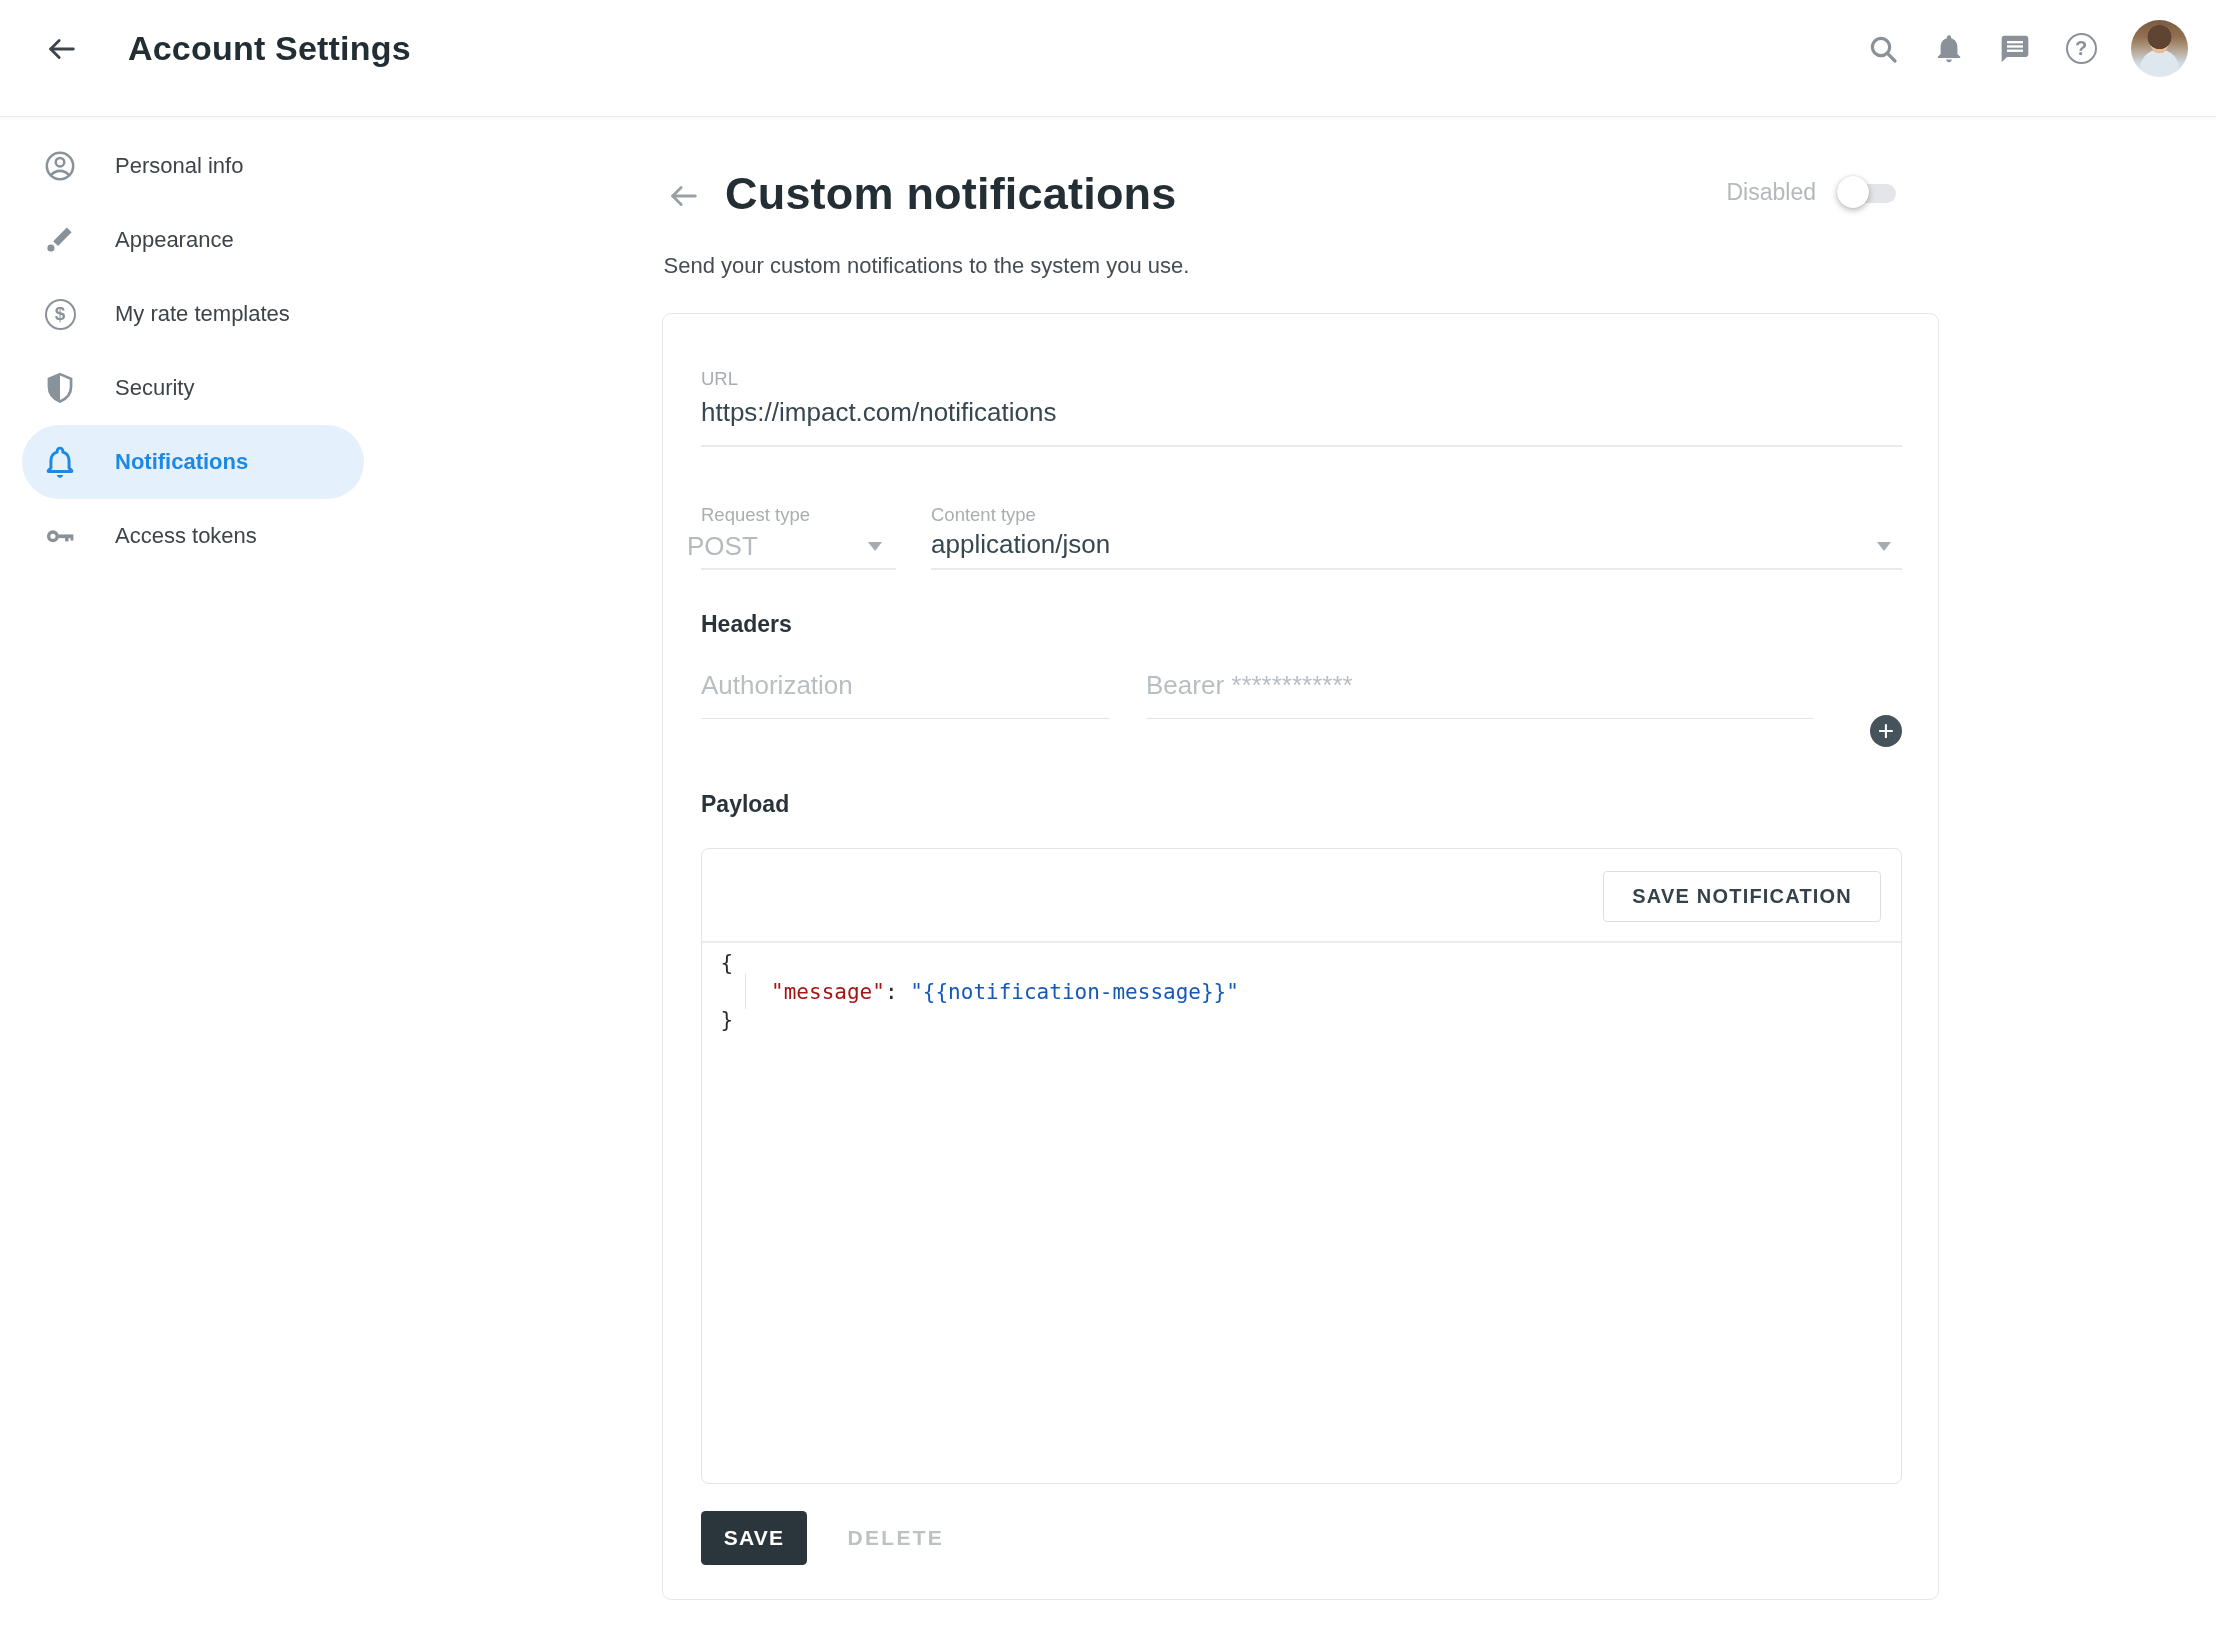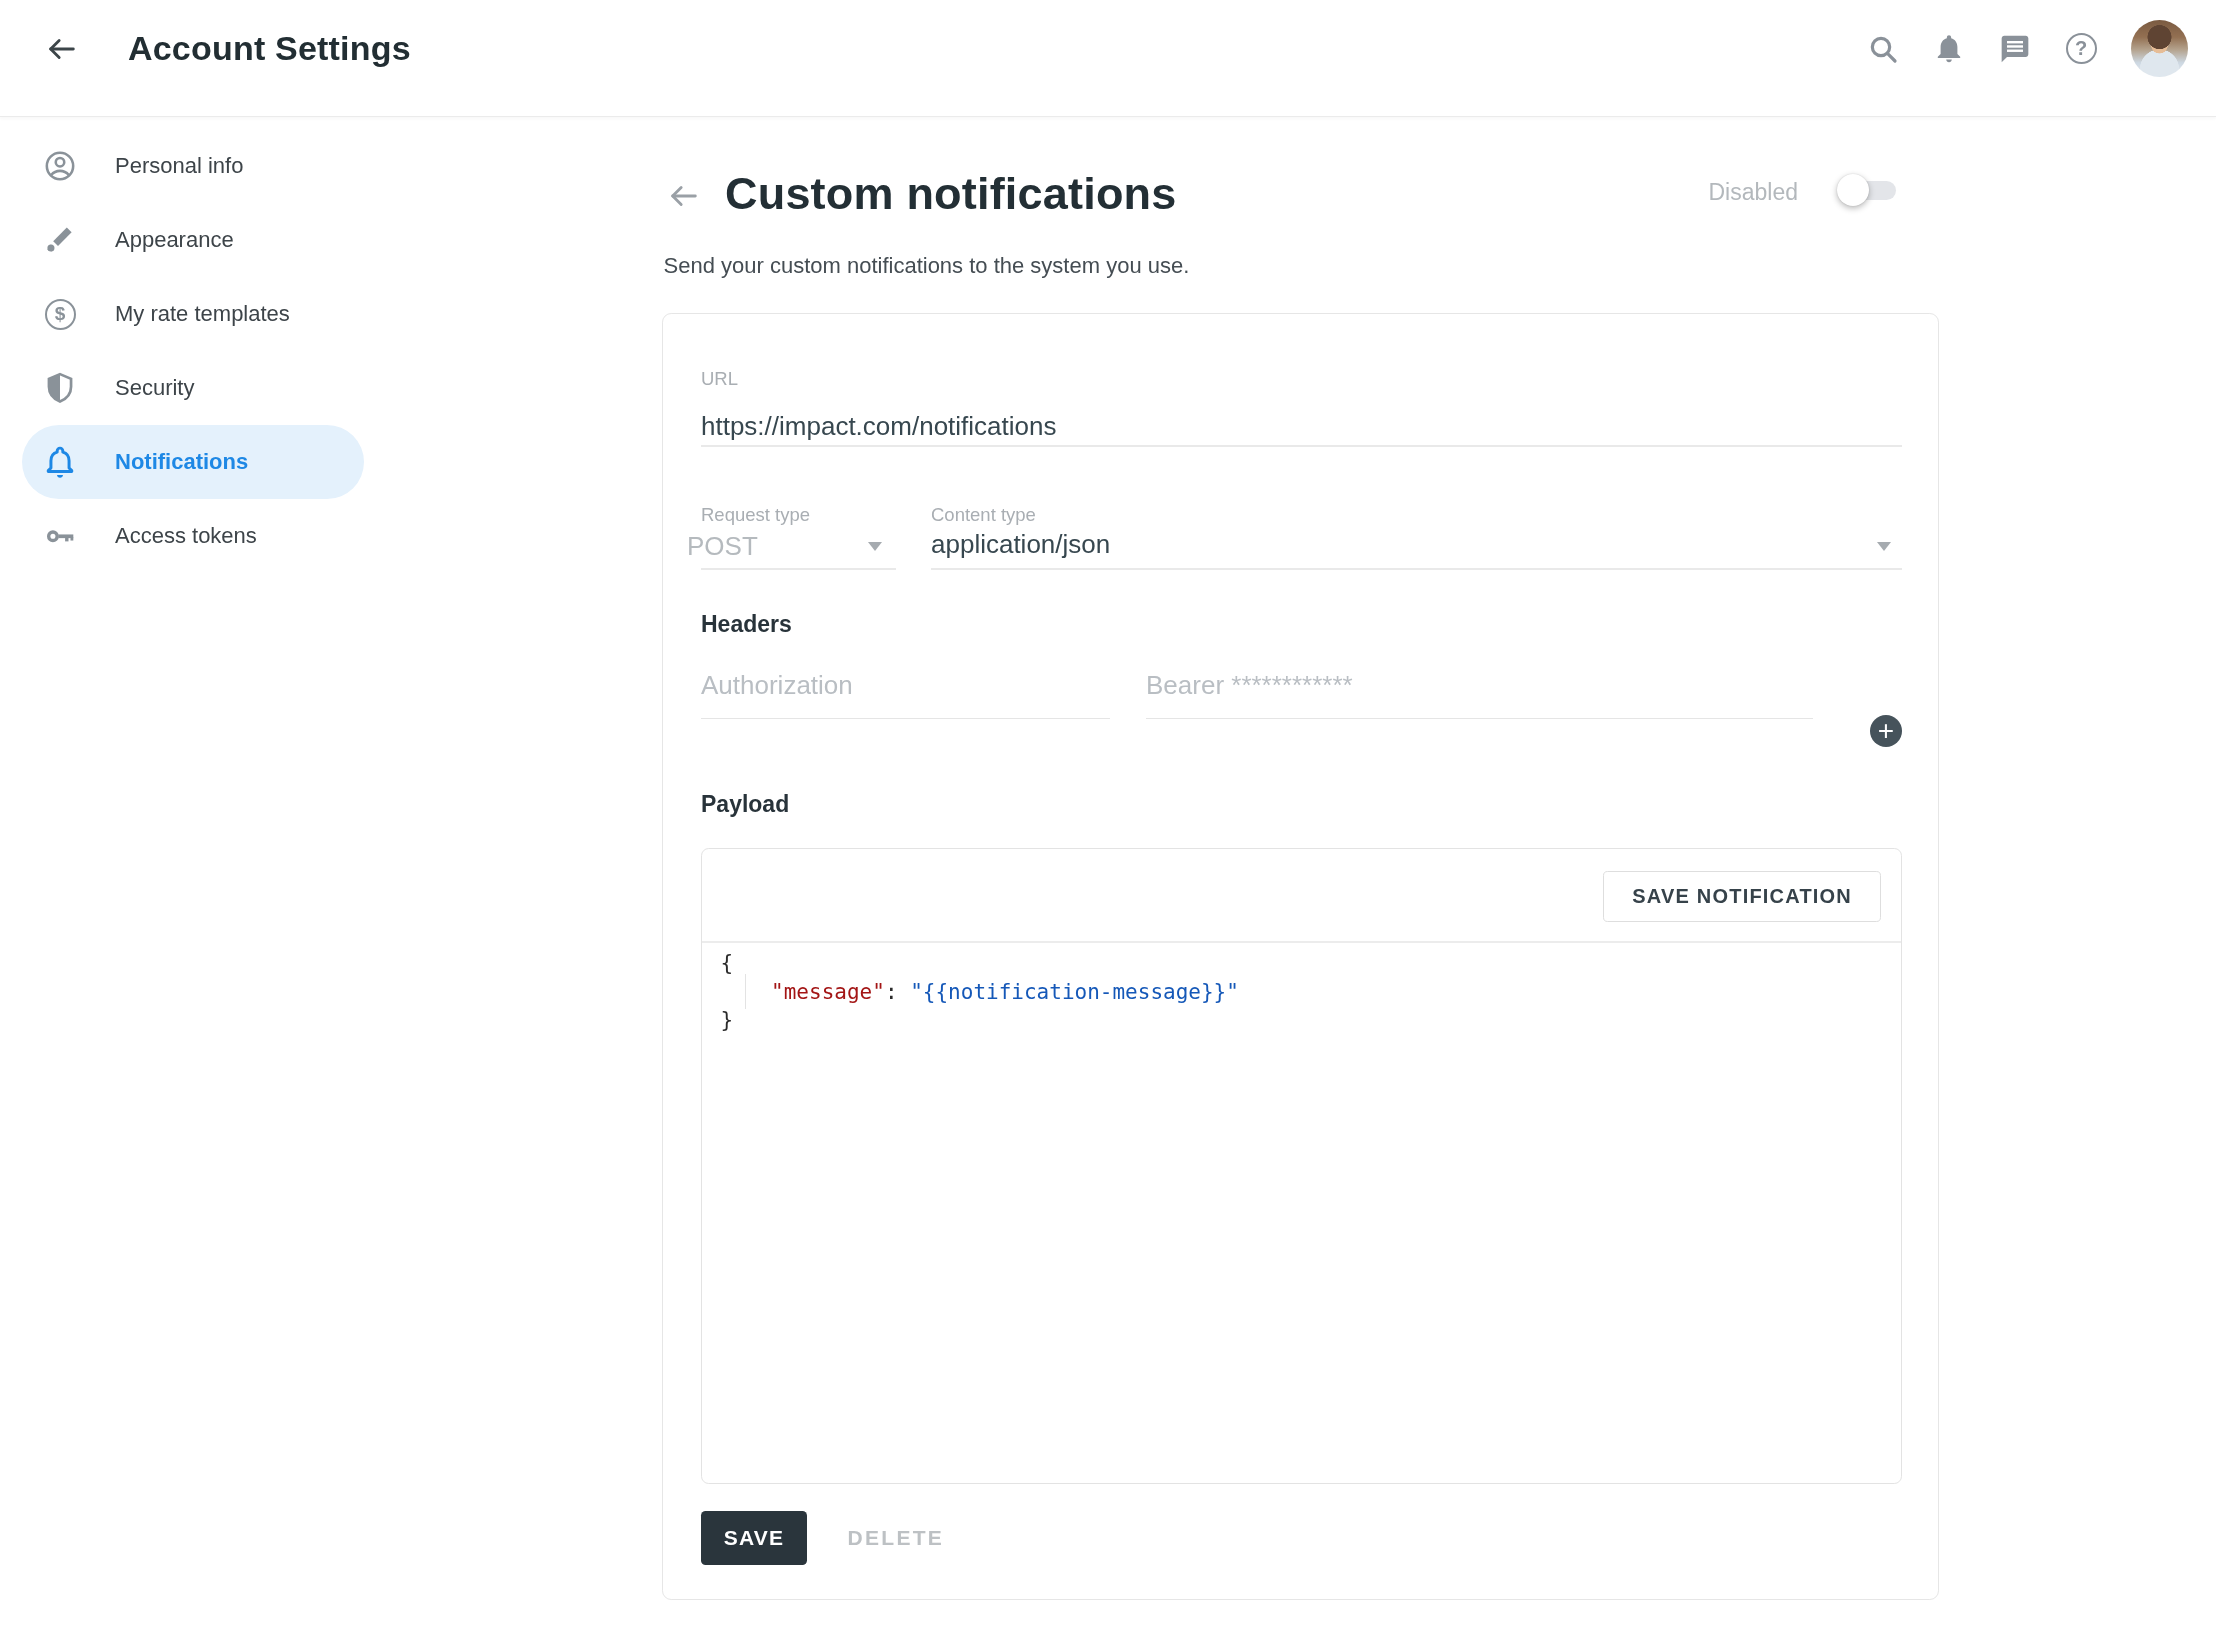--- a/index.html
+++ b/index.html
@@ -31,35 +31,35 @@
   .side-item.active { background:#e4f1fc; }
   .side-item.active .lbl { color:#1e88e5; font-weight:600; }
   .side-icon { width:34px; height:34px; display:flex; align-items:center; justify-content:center; }
   .dollar-badge { width:31px; height:31px; border-radius:50%; border:2.3px solid #8a9299; color:#8a9299;
                   font-size:19px; font-weight:700; display:flex; align-items:center; justify-content:center; }
 
   
   .main { position:absolute; left:662px; top:99px; width:1277px; height:1547px; }
   .page-back { position:absolute; left:4.6px; top:80px; width:34px; height:34px; cursor:pointer; }
   .page-title { position:absolute; left:63px; top:69px; font-size:45px; font-weight:700; color:#232f35; letter-spacing:0.2px; }
-  .toggle-row { position:absolute; right:43px; top:80px; display:flex; align-items:flex-start; gap:44px; }
+  .toggle-row { position:absolute; right:43px; top:80px; display:flex; align-items:center; gap:26px; }
   .toggle-label { font-size:23px; color:#b3b8bc; }
   .switch { position:relative; width:54px; height:21.5px; cursor:pointer; }
   .switch .track { position:absolute; left:0; top:2.3px; width:54px; height:18.5px; border-radius:10px; background:#e3e5e9; }
   .switch .knob { position:absolute; left:-4.6px; top:-5.4px; width:32px; height:32px; border-radius:50%;
                   background:#fff; box-shadow:0 2.3px 6.2px rgba(0,0,0,0.28), 0 0 1.5px rgba(0,0,0,0.15); }
   .subtitle { position:absolute; left:1.5px; top:154px; font-size:22px; color:#454d53; }
 
   .card { position:absolute; left:0; top:214px; width:1277px; height:1287px;
           border:1.5px solid #e6e6e6; border-radius:9.2px; background:#fff; }
 
   .fld-label { position:absolute; font-size:18.5px; color:#a9aeb3; }
   .underline { position:absolute; height:1.5px; background:#e9e9e9; }
 
-  .url-value { position:absolute; left:38px; top:91px; width:1201px; height:43px; border:none; outline:none;
+  .url-value { position:absolute; left:38px; top:77px; width:1201px; height:43px; border:none; outline:none;
                font-family:"Liberation Sans", sans-serif; font-size:26px; color:#37474f; background:transparent; }
 
   .sel-value { position:absolute; font-size:26px; color:#37474f; cursor:pointer; }
   .sel-value.disabled { color:#b5babe; cursor:default; }
   .chev { width:0; height:0; border-left:7.7px solid transparent; border-right:7.7px solid transparent;
           border-top:9.2px solid #a6abb0; }
   .chev-abs { position:absolute; }
 
   .section-title { position:absolute; font-size:23px; font-weight:700; color:#28333a; }
 

